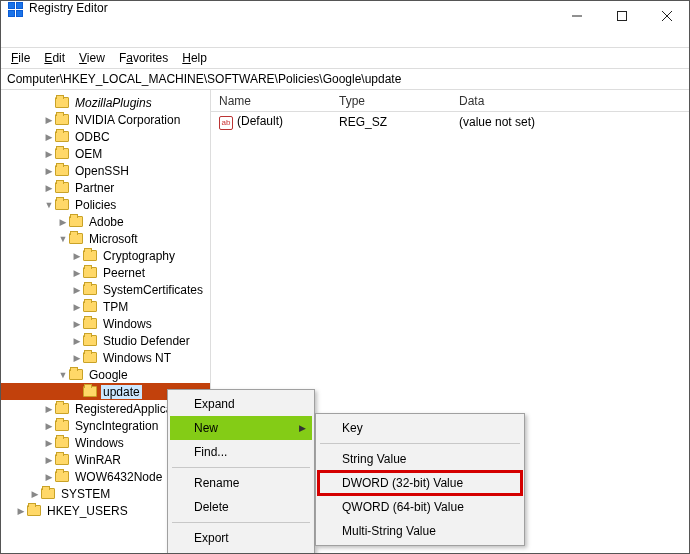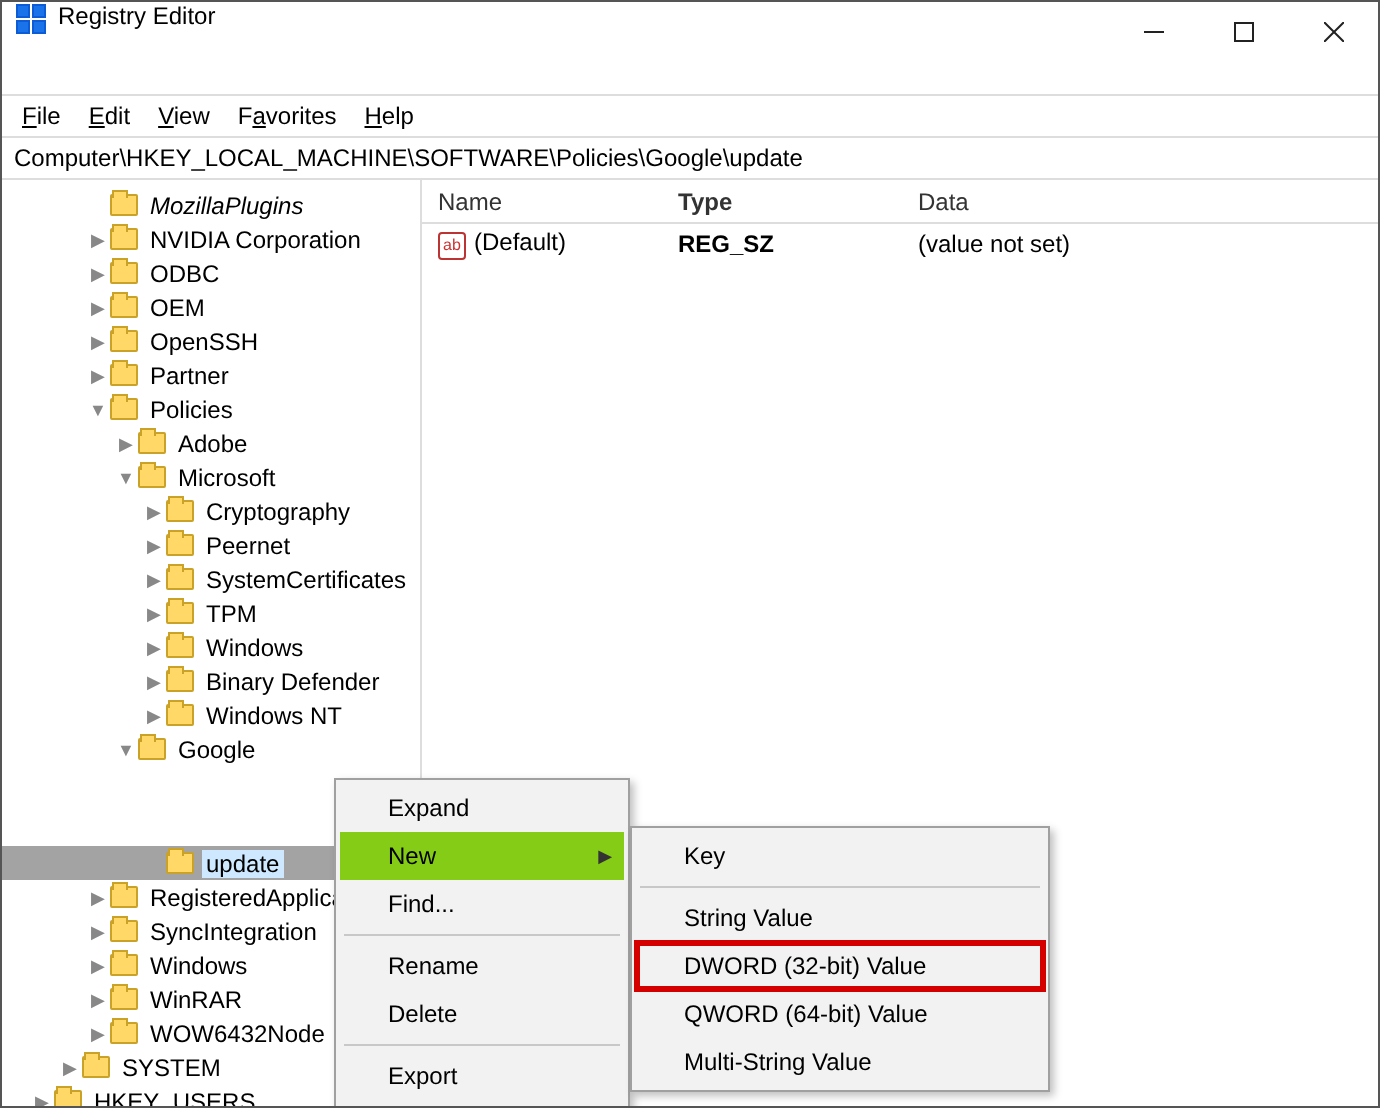--- a/index.html
+++ b/index.html
@@ -27,29 +27,29 @@
 .tree-pane { width: 210px; border-right: 1px solid #ddd; overflow: hidden; padding-top: 4px; }
 .list-pane { flex: 1; }
 
 
 .tree { list-style: none; }
 .tree .row { display: flex; align-items: center; height: 17px; white-space: nowrap; cursor: default; padding-left: 0; }
 .tree .tw { width: 12px; text-align: center; color: #888; font-size: 9px; display: inline-block; }
 .tree .tw.empty { color: transparent; }
 .tree .folder-icon { width: 14px; height: 11px; background: #ffd868; border: 1px solid #c9a227; border-radius: 1px; margin-right: 4px; display: inline-block; position: relative; }
 .tree .folder-icon::before { content: ""; position: absolute; top: -3px; left: 0; width: 6px; height: 3px; background: #ffd868; border: 1px solid #c9a227; border-bottom: none; }
-.tree .row.selected { background: #a3a3a3; margin-top: 40px; }
+.tree .row.selected { background: #c2410c; }
 .tree .row.selected .label { background: #cde8ff; }
 .tree .label { padding: 0 2px; }
 
 
 .list-header { display: flex; border-bottom: 1px solid #ddd; height: 22px; align-items: center; }
 .list-header .col { padding: 0 8px; font-size: 12px; color: #333; }
 .col-name { width: 120px; }
-.col-type { width: 120px; font-weight: bold; }
+.col-type { width: 120px; }
 .col-data { flex: 1; }
 .list-row { display: flex; align-items: center; height: 18px; padding-top: 2px; }
 .list-row .cell { padding: 0 8px; font-size: 12px; }
 .val-icon { width: 14px; height: 14px; border: 1px solid #b33; background: #fff; display: inline-flex; align-items: center; justify-content: center; font-size: 8px; color: #c33; margin-right: 4px; border-radius: 2px; }
 
 
 .ctx { position: absolute; background: #f2f2f2; border: 1px solid #a0a0a0; box-shadow: 2px 2px 4px rgba(0,0,0,0.25); padding: 2px; }
 .ctx .ctx-item { height: 24px; display: flex; align-items: center; padding: 0 20px 0 24px; cursor: default; position: relative; font-size: 12px; }
 .ctx .ctx-item.hi { background: #84cc16; }
 .ctx .ctx-item .arrow { position: absolute; right: 6px; font-size: 9px; color: #333; }
@@ -201,21 +201,21 @@
           <div class="row" style="padding-left: 70px;">
             <span class="tw">▶</span>
             <span class="folder-icon"></span>
             <span class="label">Windows</span>
           </div>
         </li>
         <li>
           <div class="row" style="padding-left: 70px;">
             <span class="tw">▶</span>
             <span class="folder-icon"></span>
-            <span class="label">Binary Defender</span>
+            <span class="label">Studio Defender</span>
           </div>
         </li>
         <li>
           <div class="row" style="padding-left: 70px;">
             <span class="tw">▶</span>
             <span class="folder-icon"></span>
             <span class="label">Windows NT</span>
           </div>
         </li>
         <li>

